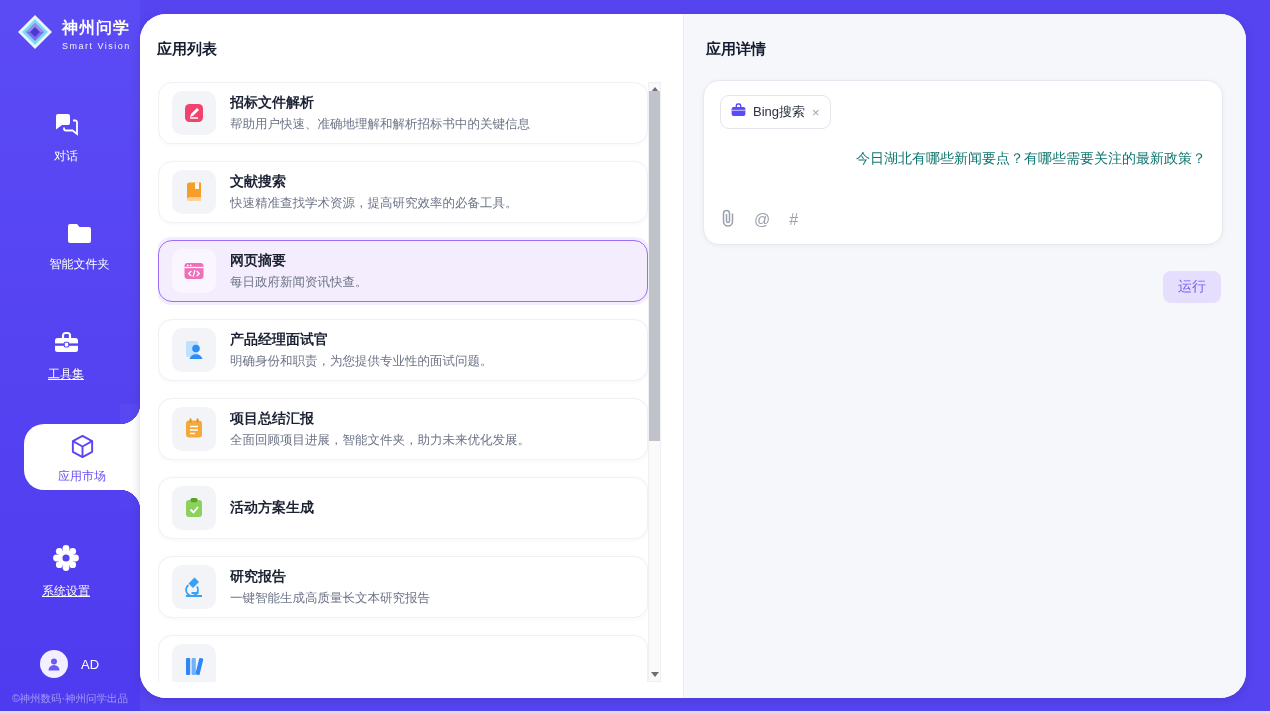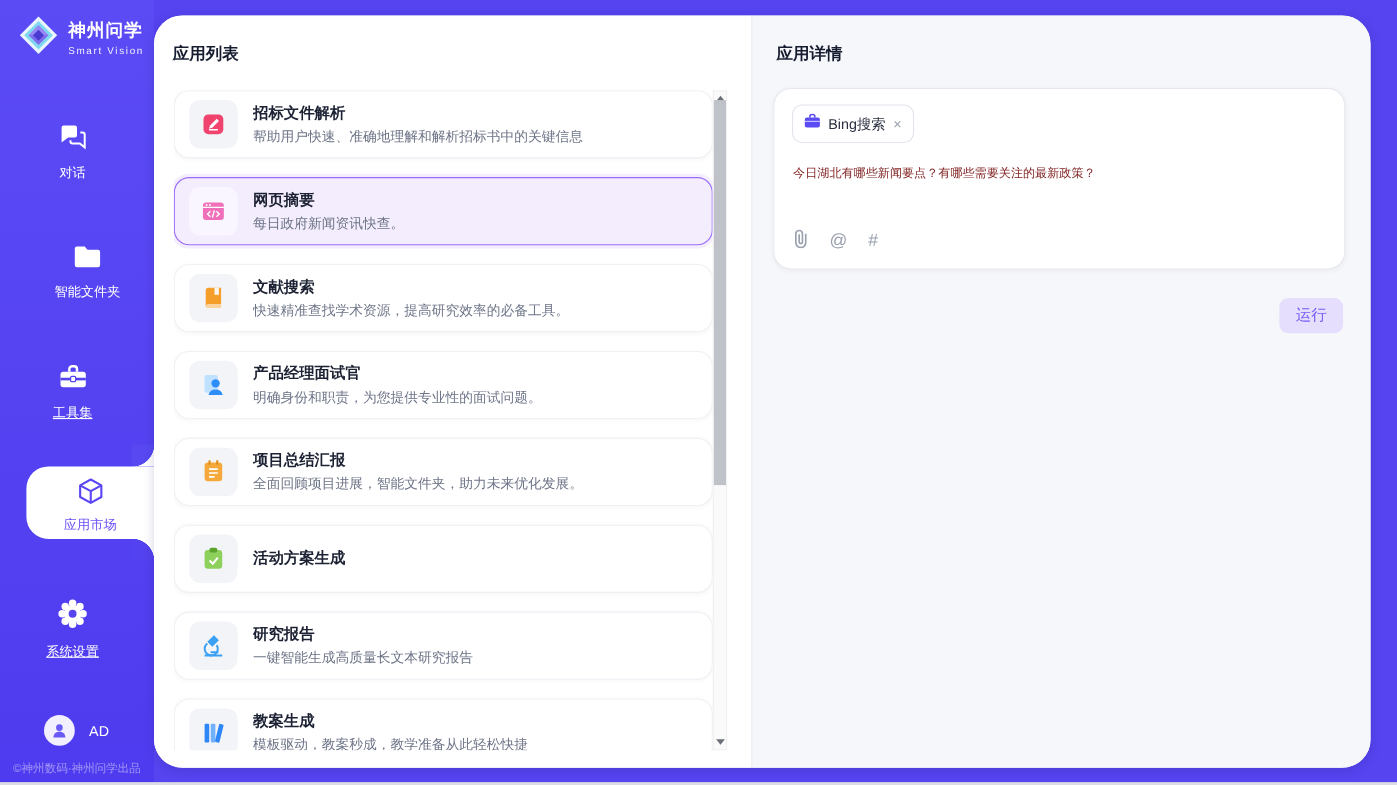--- a/index.html
+++ b/index.html
@@ -60,21 +60,21 @@
   .tri-down { width:0; height:0; border-left:4px solid transparent; border-right:4px solid transparent; border-top:5px solid #6b6f78; }
   .sb-thumb { position:absolute; left:0; top:8px; width:11px; height:350px; background:#bfc2c9; cursor:grab; }
 
   
   .detail-col { flex:1; background:#f6f7fa; border-left:1px solid #ececf2; position:relative; }
   .detail-col .col-title { left:22px; }
   .prompt-card { position:absolute; left:19px; top:66px; width:520px; height:165px; background:#fff; border:1px solid #e7e8ef; border-radius:16px; box-shadow:0 1px 5px rgba(40,40,80,.05); }
   .tool-tag { position:absolute; left:16px; top:14px; display:inline-flex; align-items:center; gap:7px; padding:7px 10px; border:1px solid #e3e4ec; border-radius:9px; background:#fff; }
   .tool-tag-label { font-size:13px; color:#2b3040; }
   .tag-close { font-size:13px; color:#9aa2ad; cursor:pointer; line-height:1; }
-  .prompt-text { position:absolute; left:17px; top:69px; right:16px; font-size:11px; color:#7f1d1d; }
+  .prompt-text { position:absolute; left:17px; top:69px; right:16px; font-size:14px; color:#0f766e;text-align:right; }
   .attach-row { position:absolute; left:17px; bottom:13px; display:flex; align-items:center; gap:19px; color:#9aa1ae; }
   .attach-row .sym { font-size:16px; cursor:pointer; }
   .run-btn { position:absolute; top:257px; right:25px; padding:7px 15px; background:#e5defc; color:#7a5cf6; font-size:14px; border:none; border-radius:8px; cursor:pointer; font-family:inherit; }
 </style>
 </head>
 <body>
 
 <div class="sidebar">
   <div class="logo">
     <span>
@@ -181,53 +181,53 @@
             <path d="M8 16l1.2-3.2 5.8-5.8 2 2-5.8 5.8z" fill="#fff"></path>
             <path d="M8 17h8" stroke="#fff" stroke-width="1.3"></path>
           </svg>
         </span>
         <span class="txt">
           <div class="app-title">招标文件解析</div>
           <div class="app-desc">帮助用户快速、准确地理解和解析招标书中的关键信息</div>
         </span>
       </div>
 
+      <div class="app-card">
+        <span class="tile">
+          <svg width="24" height="24" viewBox="0 0 24 24">
+            <path d="M5 5a2.5 2.5 0 012.5-2.5H19v15H7.5A2.5 2.5 0 005 20z" fill="#f59e2a"></path>
+            <path d="M5 20a2.5 2.5 0 012.5-2.5H19V21H7.5A2.5 2.5 0 015 20z" fill="#fbd29a"></path>
+            <rect x="13" y="2.5" width="4" height="6.5" fill="#fff" opacity=".9"></rect>
+          </svg>
+        </span>
+        <span class="txt">
+          <div class="app-title">文献搜索</div>
+          <div class="app-desc">快速精准查找学术资源，提高研究效率的必备工具。</div>
+        </span>
+      </div>
+
       <div class="app-card selected">
         <span class="tile">
           <svg width="24" height="24" viewBox="0 0 24 24">
             <rect x="2.5" y="4" width="19" height="16" rx="3" fill="#ef6fb8"></rect>
             <path d="M2.5 8.5h19" stroke="#fff" stroke-width="1.3"></path>
             <circle cx="5.8" cy="6.3" r=".9" fill="#fff"></circle>
               <circle cx="8.8" cy="6.3" r=".9" fill="#fff"></circle>
             <path d="M9.3 12l-2.6 2.5 2.6 2.5M14.7 12l2.6 2.5-2.6 2.5M12.9 11.3l-1.8 6.4" stroke="#fff" stroke-width="1.3" fill="none"></path>
           </svg>
         </span>
         <span class="txt">
           <div class="app-title">网页摘要</div>
           <div class="app-desc">每日政府新闻资讯快查。</div>
         </span>
       </div>
 
       <div class="app-card">
         <span class="tile">
           <svg width="24" height="24" viewBox="0 0 24 24">
-            <path d="M5 5a2.5 2.5 0 012.5-2.5H19v15H7.5A2.5 2.5 0 005 20z" fill="#f59e2a"></path>
-            <path d="M5 20a2.5 2.5 0 012.5-2.5H19V21H7.5A2.5 2.5 0 015 20z" fill="#fbd29a"></path>
-            <rect x="13" y="2.5" width="4" height="6.5" fill="#fff" opacity=".9"></rect>
-          </svg>
-        </span>
-        <span class="txt">
-          <div class="app-title">文献搜索</div>
-          <div class="app-desc">快速精准查找学术资源，提高研究效率的必备工具。</div>
-        </span>
-      </div>
-
-      <div class="app-card">
-        <span class="tile">
-          <svg width="24" height="24" viewBox="0 0 24 24">
             <rect x="4" y="3" width="12" height="16" rx="2" fill="#bfe0ff"></rect>
             <circle cx="14" cy="10.5" r="3.8" fill="#2e8ef7"></circle>
             <path d="M7.5 21a6.8 6.8 0 0113 0z" fill="#2e8ef7"></path>
           </svg>
         </span>
         <span class="txt">
           <div class="app-title">产品经理面试官</div>
           <div class="app-desc">明确身份和职责，为您提供专业性的面试问题。</div>
         </span>
       </div>
@@ -275,24 +275,20 @@
 
       <div class="app-card">
         <span class="tile">
           <svg width="24" height="24" viewBox="0 0 24 24">
             <rect x="4" y="4" width="4.2" height="17" rx="1" fill="#2f86f6"></rect>
             <rect x="9.6" y="4" width="4.2" height="17" rx="1" fill="#6fb2fb"></rect>
             <g transform="rotate(14 17 12)">
                 <rect x="15.4" y="4" width="4.2" height="17" rx="1" fill="#2f86f6"></rect>
               </g>
           </svg>
-        </span>
-        <span class="txt">
-          <div class="app-title">教案生成</div>
-          <div class="app-desc">模板驱动，教案秒成，教学准备从此轻松快捷</div>
         </span>
       </div>
 
     </div>
 
     <div class="scrollbar">
       <div class="sb-btn up">
           <span class="tri-up"></span>
         </div>
       <div class="sb-thumb"></div>

